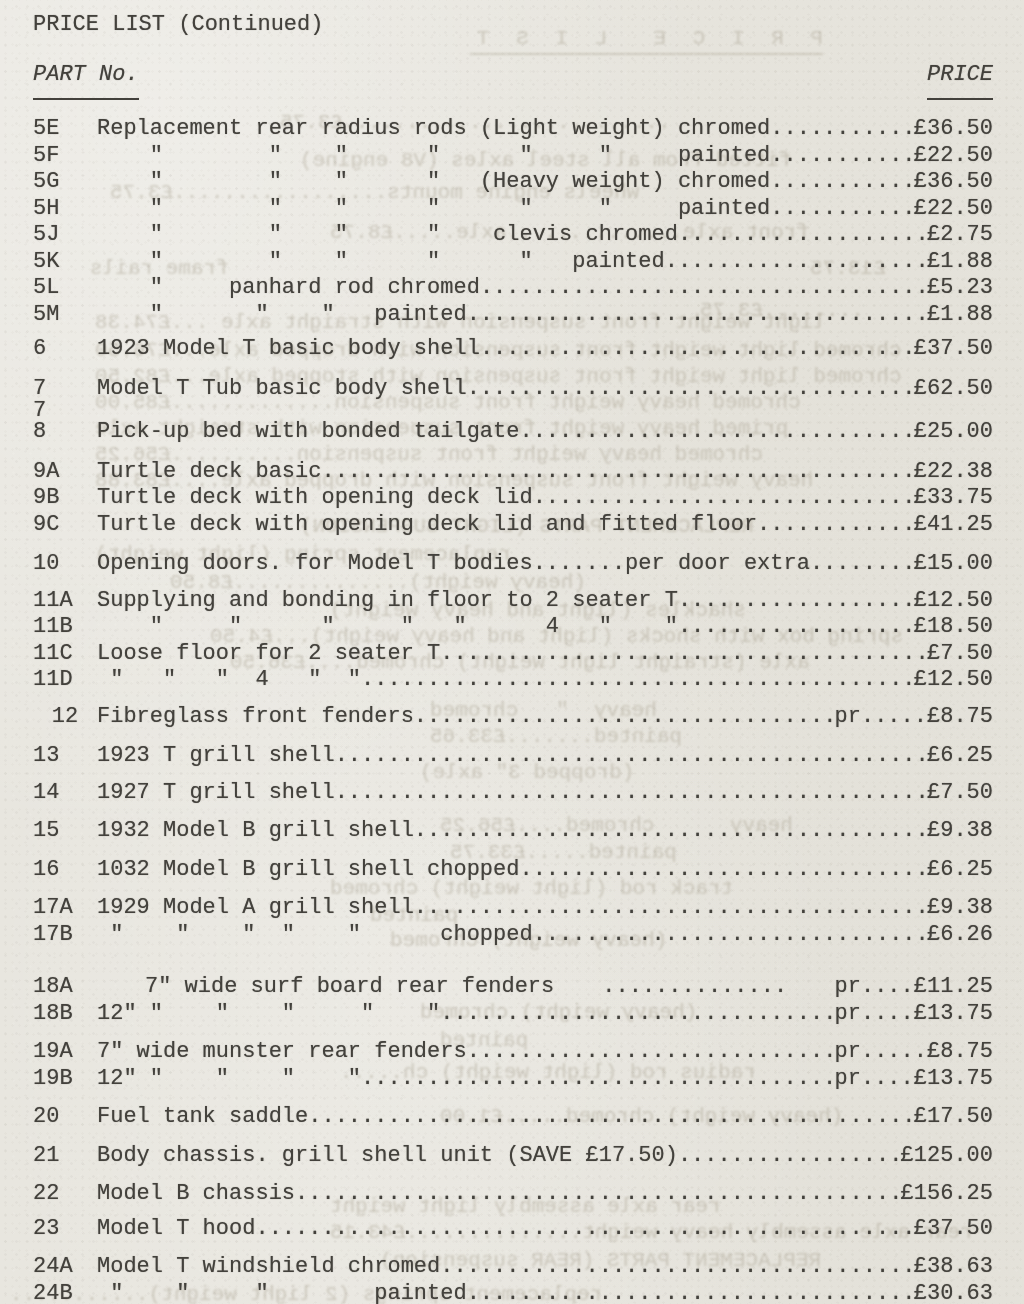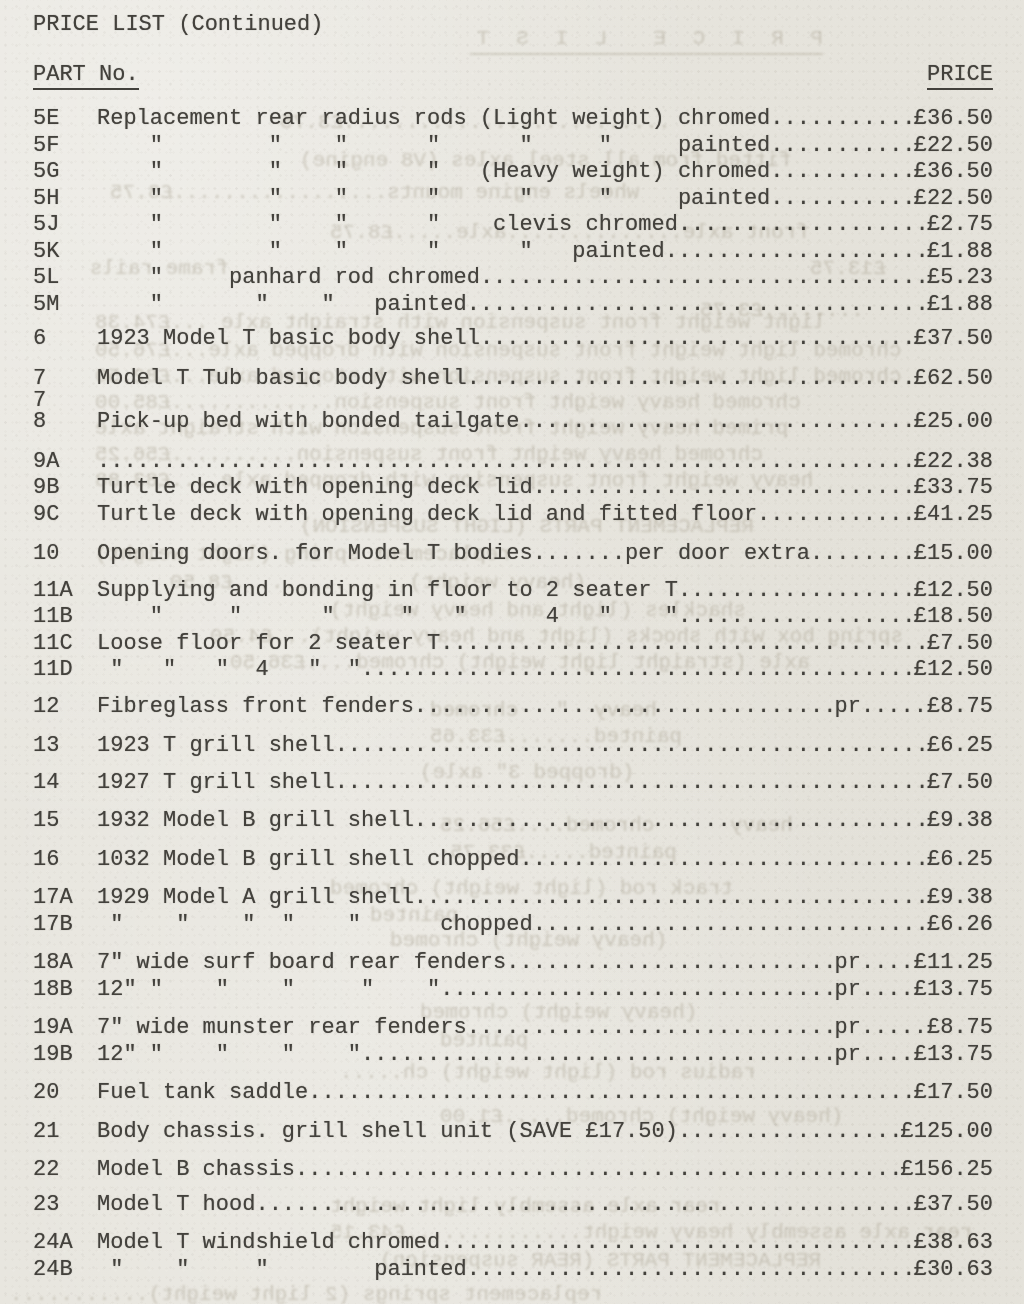--- a/index.html
+++ b/index.html
@@ -35,21 +35,21 @@
   }
   .bleed-line.u{border-bottom:2px solid rgba(168,161,142,.85);padding-bottom:4px;letter-spacing:7px;}
   
   .content{
     position:absolute;left:33px;right:31px;top:12px;
     color:#43413c;font-size:22px;
     text-shadow:0 0 1px rgba(62,60,55,.55);
   }
   .doc-title{white-space:pre;}
   .cols-header{display:flex;justify-content:space-between;margin-top:25px;}
-  .col-part,.col-price{border-bottom:2px solid currentColor;padding-bottom:1px;}
+  .col-part,.col-price{border-bottom:2px solid currentColor;padding-bottom:11px;font-style:italic;}
   #rows{margin-top:16px;}
   .row{display:flex;height:26.5px;line-height:26.5px;align-items:baseline;}
   .part{flex:none;width:64px;white-space:pre;}
   .desc{flex:none;white-space:pre;}
   .leader{flex:1 1 auto;overflow:hidden;white-space:nowrap;}
   .price{flex:none;white-space:pre;}
 </style>
 </head>
 <body>
 
@@ -168,20 +168,21 @@
           <span class="price"></span>
         </div>
         <div class="row">
           <span class="part">8</span>
           <span class="desc">Pick-up bed with bonded tailgate</span>
           <span class="leader">..........................................................................................</span>
           <span class="price">£25.00</span>
         </div>
         <div class="row" style="margin-top: 13px;">
           <span class="part">9A</span>
+          <span class="desc">Turtle deck basic</span>
           <span class="leader">..........................................................................................</span>
           <span class="price">£22.38</span>
         </div>
         <div class="row">
           <span class="part">9B</span>
           <span class="desc">Turtle deck with opening deck lid</span>
           <span class="leader">..........................................................................................</span>
           <span class="price">£33.75</span>
         </div>
         <div class="row">
@@ -213,21 +214,21 @@
           <span class="desc">Loose floor for 2 seater T</span>
           <span class="leader">..........................................................................................</span>
           <span class="price">£7.50</span>
         </div>
         <div class="row">
           <span class="part">11D</span>
           <span class="desc"> "   "   "  4   "  "</span>
           <span class="leader">..........................................................................................</span>
           <span class="price">£12.50</span>
         </div>
-        <div class="row" style="margin-top: 10px;">
+        <div class="row" style="margin-top: 10px; text-align: center;">
           <span class="part">12</span>
           <span class="desc">Fibreglass front fenders</span>
           <span class="leader">..........................................................................................</span>
           <span class="price">pr.....£8.75</span>
         </div>
         <div class="row" style="margin-top: 13px;">
           <span class="part">13</span>
           <span class="desc">1923 T grill shell</span>
           <span class="leader">..........................................................................................</span>
           <span class="price">£6.25</span>
@@ -255,21 +256,21 @@
           <span class="desc">1929 Model A grill shell</span>
           <span class="leader">..........................................................................................</span>
           <span class="price">£9.38</span>
         </div>
         <div class="row">
           <span class="part">17B</span>
           <span class="desc"> "    "    "  "    "      chopped</span>
           <span class="leader">..........................................................................................</span>
           <span class="price">£6.26</span>
         </div>
-        <div class="row" style="margin-top: 12px;">
+        <div class="row" style="margin-top: 26px; gap: 48px;">
           <span class="part">18A</span>
           <span class="desc">7" wide surf board rear fenders</span>
           <span class="leader">..........................................................................................</span>
           <span class="price">pr....£11.25</span>
         </div>
         <div class="row">
           <span class="part">18B</span>
           <span class="desc">12" "    "    "     "    "</span>
           <span class="leader">..........................................................................................</span>
           <span class="price">pr....£13.75</span>

